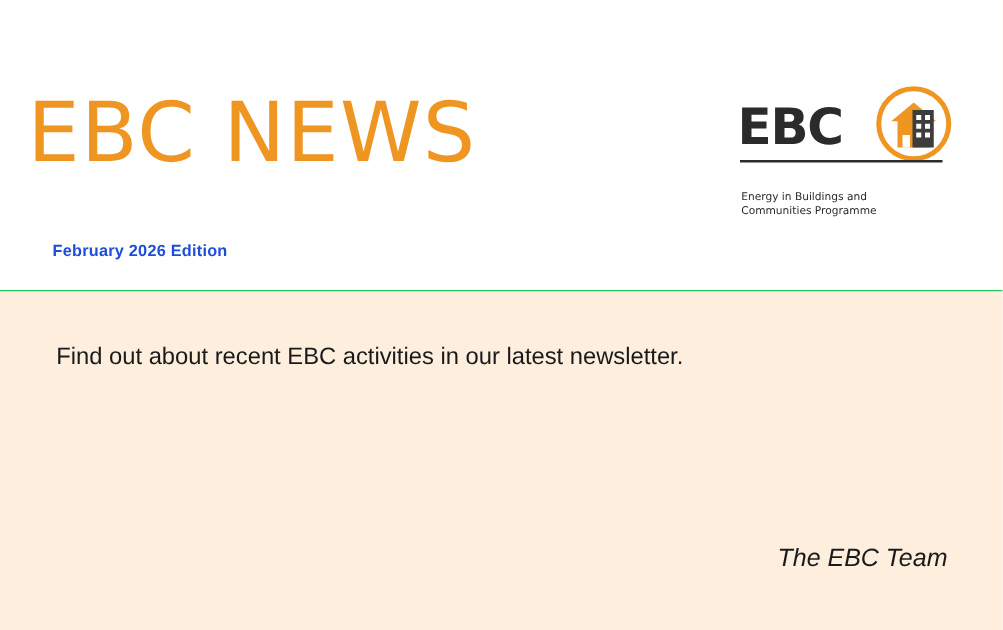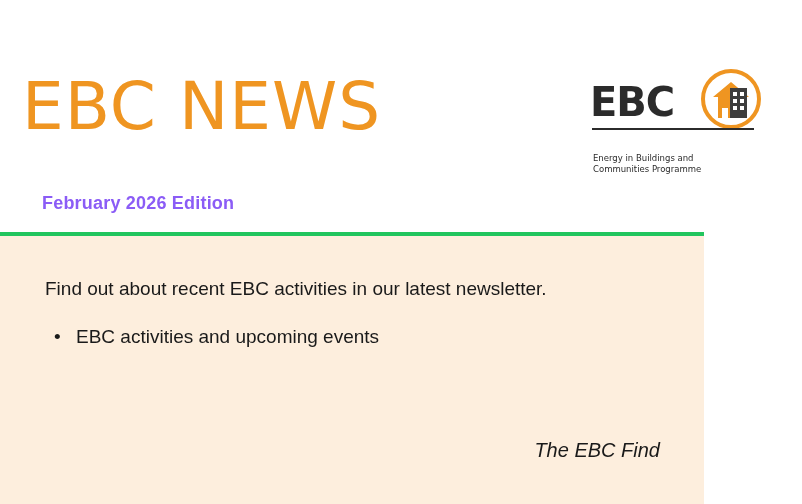--- a/index.html
+++ b/index.html
@@ -37,23 +37,23 @@
     letter-spacing: 1px;
     color: #ef9521;
     font-weight: 400;
     font-family: "DejaVu Sans", sans-serif;
     white-space: nowrap;
   }
   .edition {
     position: absolute;
     left: 42px;
     top: 193px;
-    font-size: 18px;
+    font-size: 13px;
     font-weight: bold;
-    color: #8b5cf6;
+    color: #1d4ed8;
     letter-spacing: 0.2px;
   }
 
   
   .logo {
     position: absolute;
     right: 32px;
     top: 68px;
     width: 180px;
     height: 96px;
@@ -95,24 +95,24 @@
     font-family: "DejaVu Sans", sans-serif;
     width: 150px;
     margin-top: 19px;
   }
 
   
   .panel {
     position: absolute;
     left: 0;
     top: 232px;
-    width: 704px;
+    width: 802px;
     height: 272px;
     background: #fdeedd;
-    border-top: 4px solid #22c55e;
+    border-top: 1px solid #22c55e;
     box-sizing: border-box;
   }
   .intro {
     position: absolute;
     left: 45px;
     top: 42px;
     font-size: 19px;
     color: #1a1a1a;
   }
   .bullets {
@@ -182,19 +182,18 @@
       <div class="logo-sub" style="white-space: pre-line;">Energy in Buildings and
 Communities Programme</div>
     </div>
   </div>
 
   <div class="panel">
 
     <div class="intro">Find out about recent EBC activities in our latest newsletter.</div>
 
     <ul class="bullets">
-      <li>EBC activities and upcoming events</li>
     </ul>
 
-    <div class="signoff">The EBC Find</div>
+    <div class="signoff">The EBC Team</div>
   </div>
 
 </div>
 
 </body></html>

